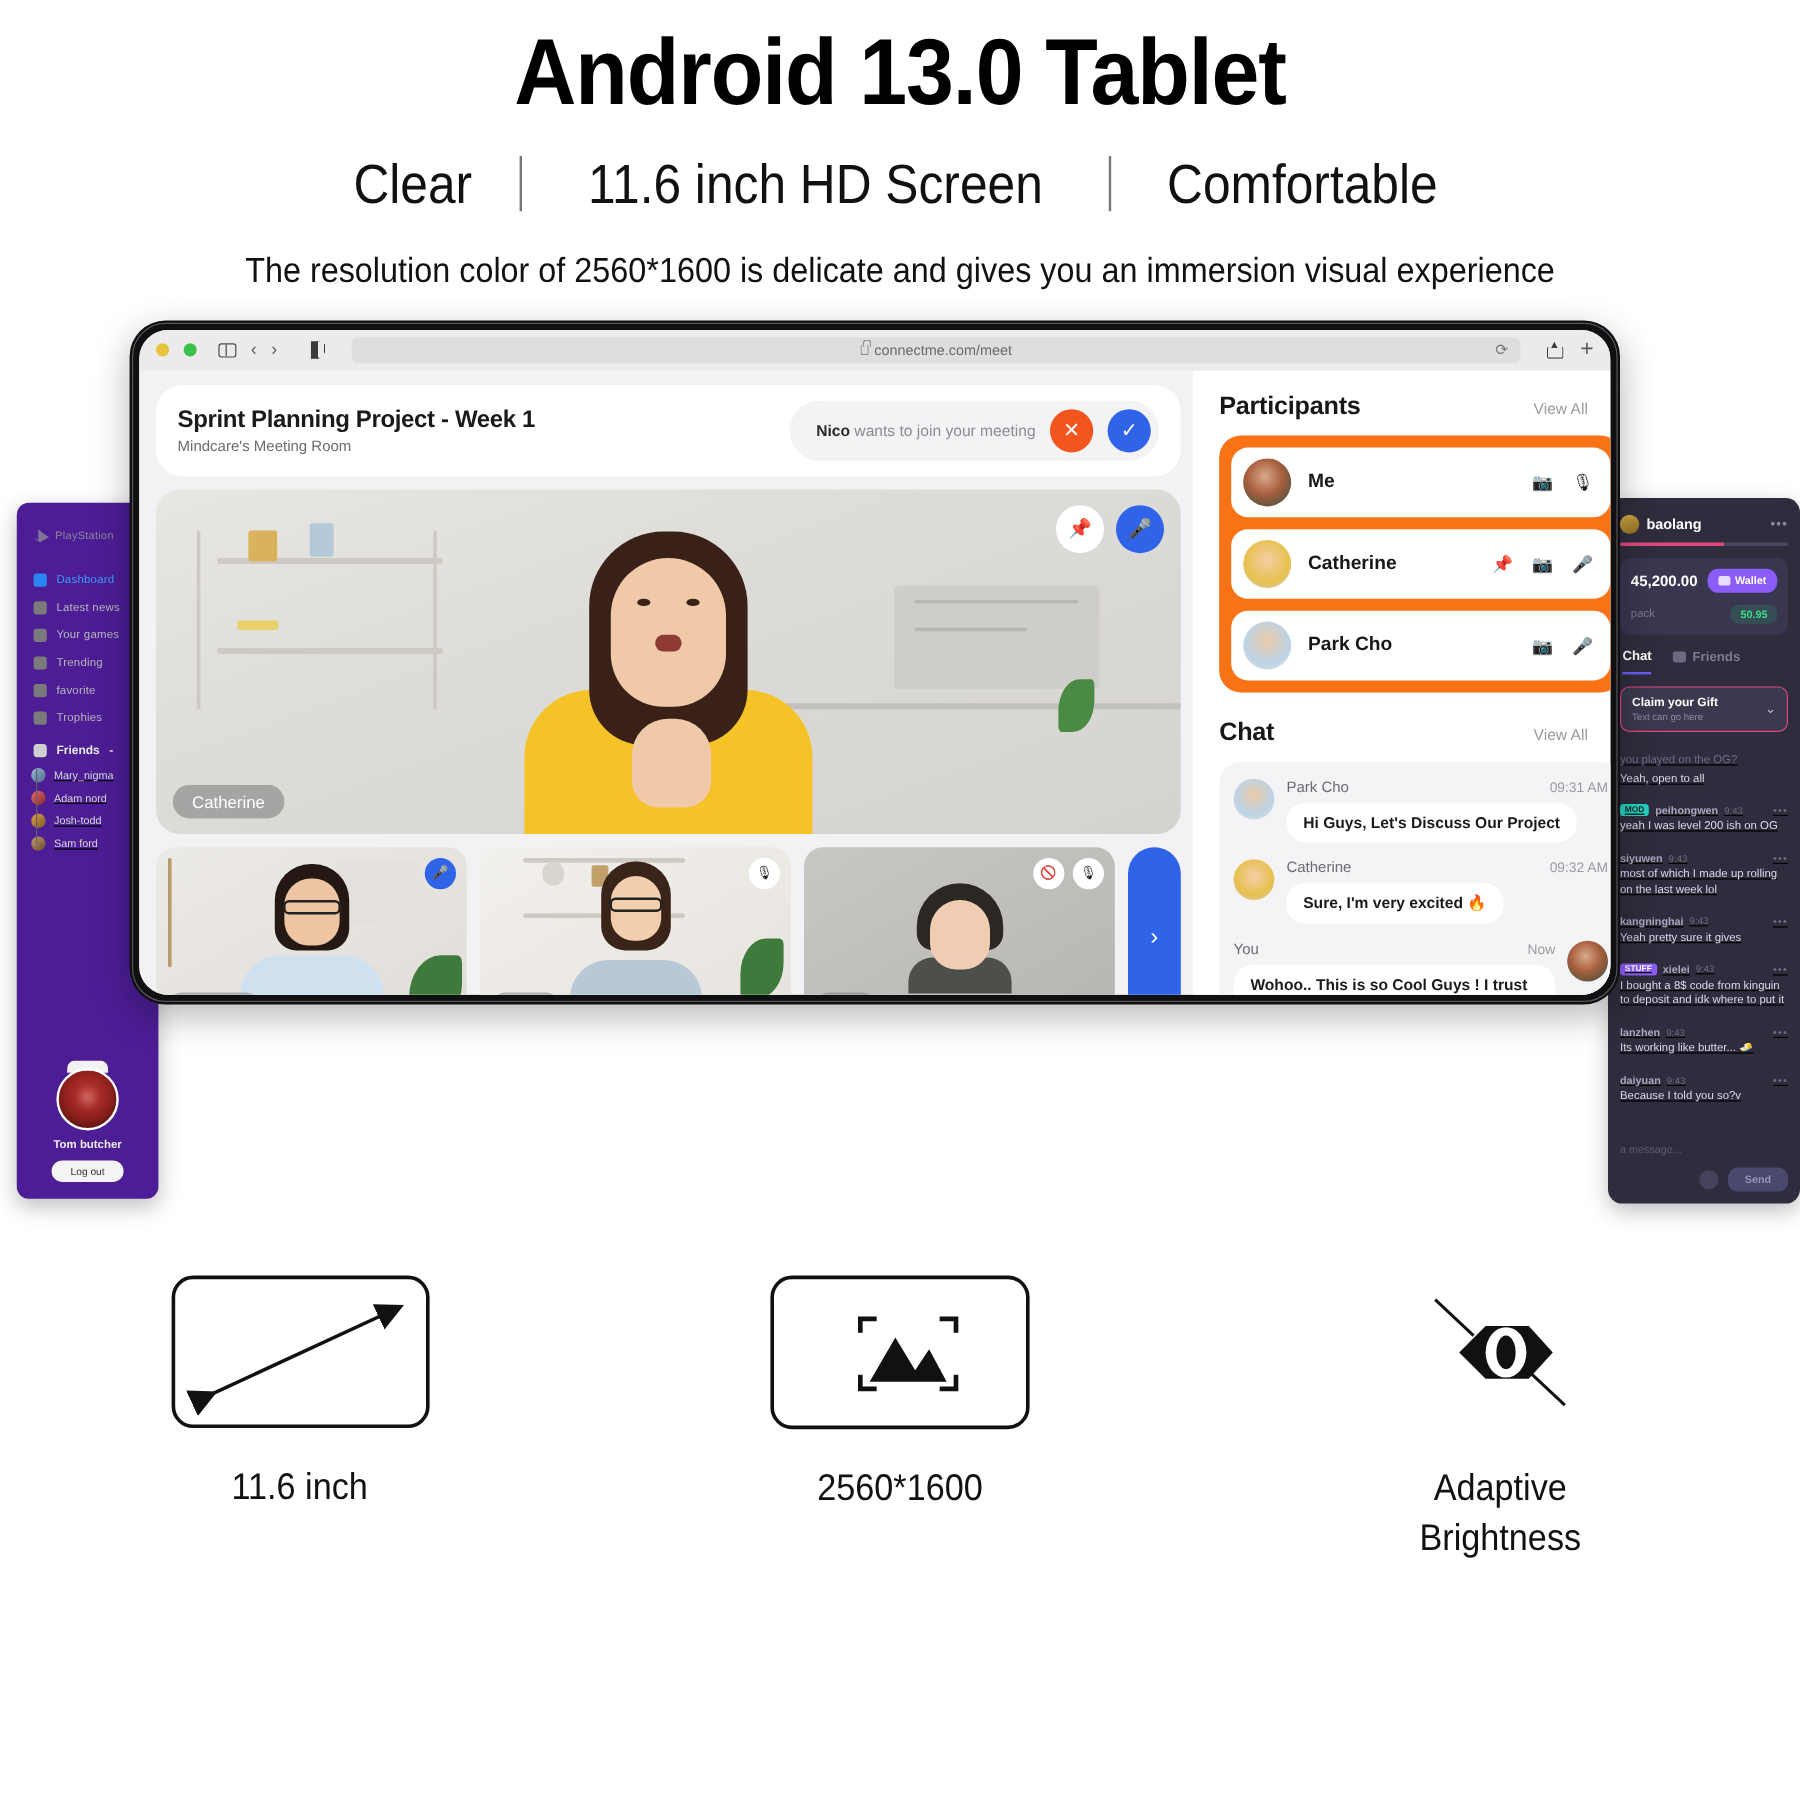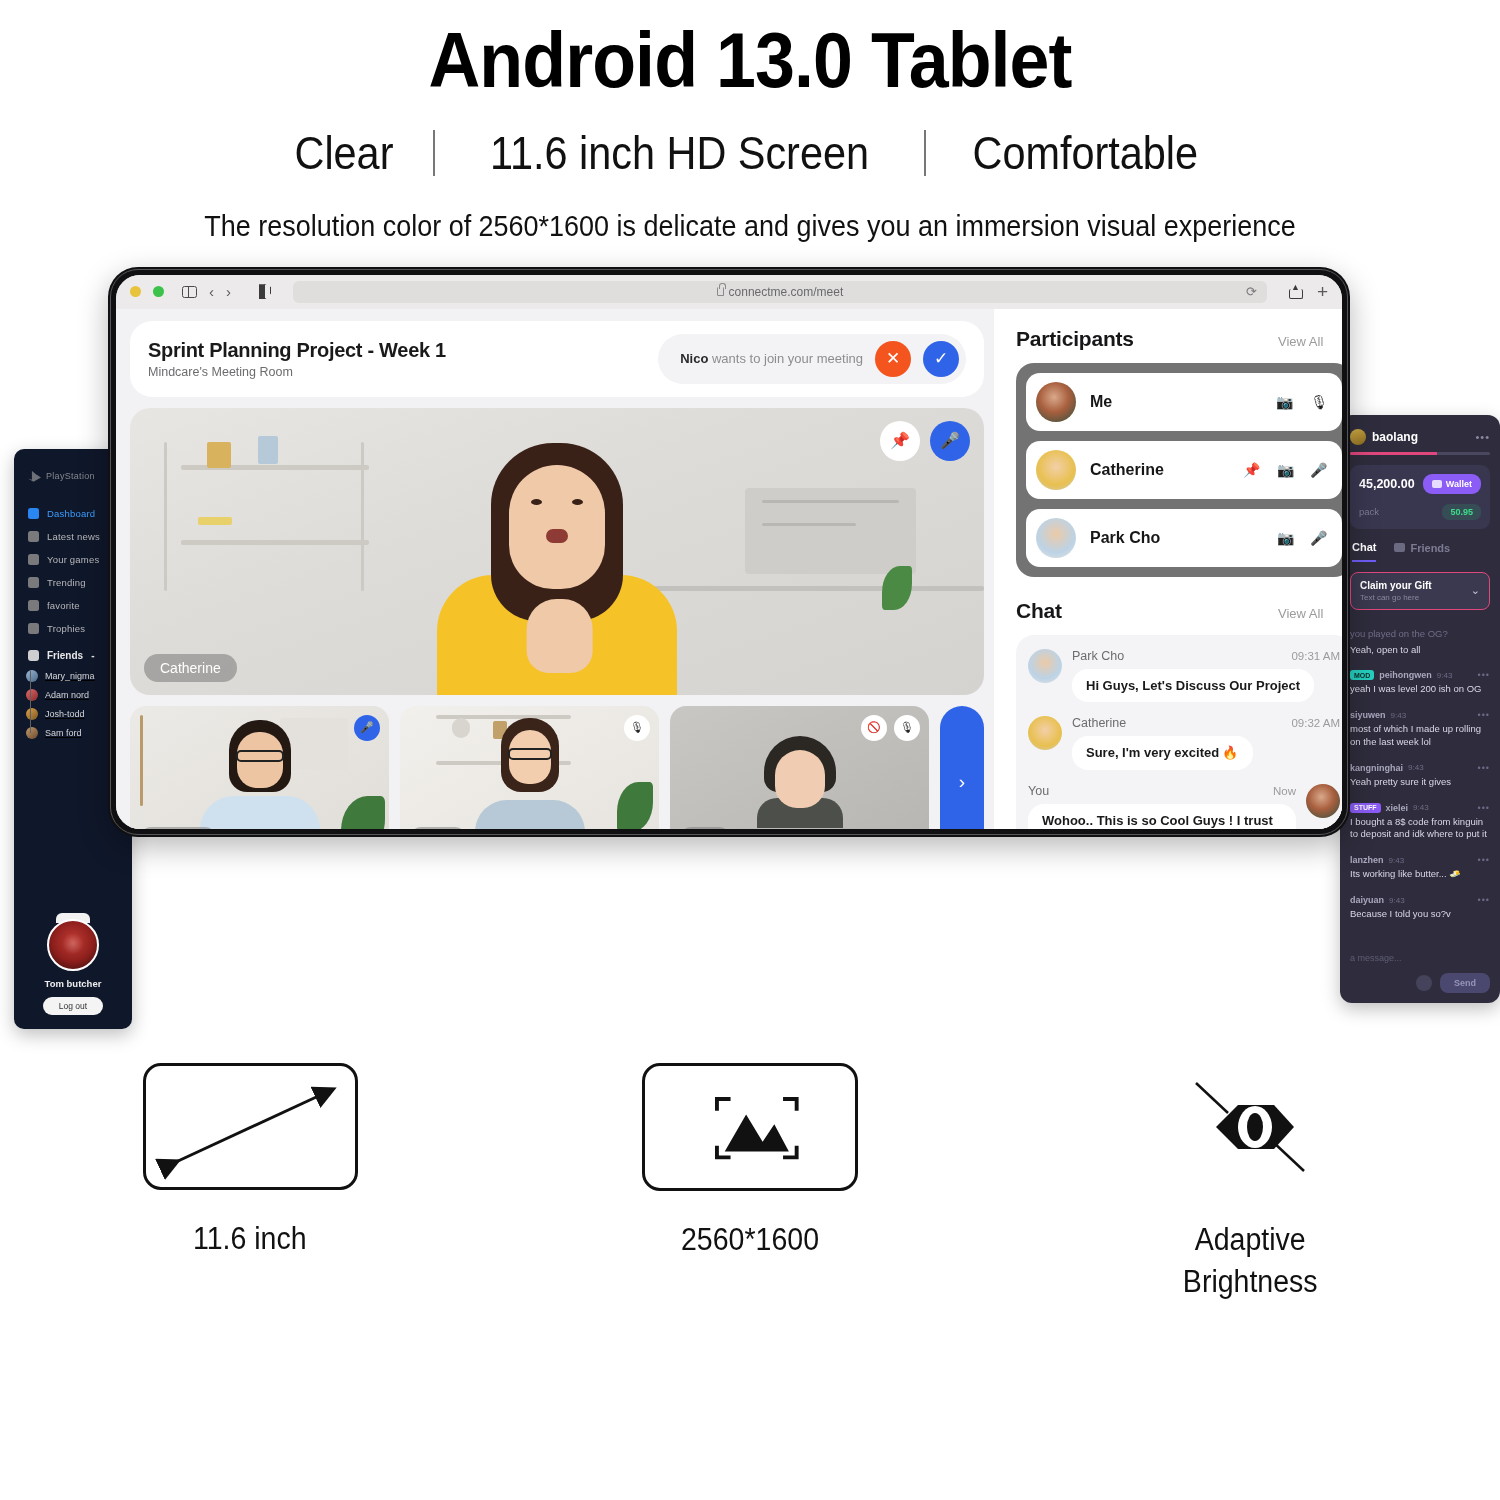--- a/index.html
+++ b/index.html
@@ -31,24 +31,23 @@
 
   
   .scene {
     position: relative; width: 1500px; height: 760px; margin-top: 24px;
   }
 
   
   .side-panel-left {
     position: absolute; left: 14px; top: 152px;
     width: 118px; height: 580px;
-    background: #0f172a; border-radius: 10px;
+    background: #4c1d95; border-radius: 10px;
     overflow: hidden; box-shadow: 0 6px 18px rgba(0,0,0,.25);
     z-index: 1;
-    margin-top: 30px;
   }
   .ps-brand {
     display: flex; align-items: center; gap: 5px;
     padding: 22px 0 0 14px; color: #9a9a9c;
     font-size: 9px; letter-spacing: .3px; opacity: .85;
   }
   .ps-logo { width: 13px; height: 11px; background: #9a9a9c;
     clip-path: polygon(0 70%, 42% 100%, 100% 62%, 58% 30%, 30% 0, 30% 82%);
     opacity:.8;}
   .ps-nav { margin-top: 20px; }
@@ -127,21 +126,21 @@
   .bl-tab { color:#7d7b94; font-size:11px; font-weight:700; display:flex;
     align-items:center; gap:5px; padding-bottom:7px;}
   .bl-tab.active { color:#fff; border-bottom: 2px solid #6d5df6; }
   .bl-tico{width:11px;height:9px;background:#6c6a82;border-radius:2px;}
   .bl-gift { margin: 10px 10px 0; border:1px solid #e0487d; border-radius:8px;
     padding:7px 9px; display:flex; align-items:center; background:#3b394f;}
   .bl-gift-t { color:#fff; font-size:10px; font-weight:700;}
   .bl-gift-s { color:#8b89a0; font-size:8px; margin-top:2px;}
   .bl-chev { margin-left:auto; color:#c7c5da; font-size:11px;}
   .bl-msgs { margin-top: 8px; }
-  .bl-msg { padding: 7px 10px; }
+  .bl-msg { padding: 7px 10px; text-decoration: underline; }
   .bl-mhead { display:flex; align-items:center; gap:5px; }
   .bl-badge { font-size:7px; font-weight:700; color:#0e2b26;
     padding:1.5px 4px; border-radius:3px; }
   .bl-user { color:#a9a7bd; font-size:9px; font-weight:700;}
   .bl-time { color:#6d6b84; font-size:8px; }
   .bl-mdots { margin-left:auto; color:#6d6b84; font-size:9px; letter-spacing:1px;}
   .bl-text { color:#dad8e8; font-size:9.5px; line-height:1.35; margin-top:3px;}
   .bl-input { position:absolute; left:10px; right:10px; bottom: 10px; }
   .bl-ph { color:#5e5c74; font-size:9px; padding: 8px 0 10px;}
   .bl-btns { display:flex; align-items:center; justify-content:flex-end; gap:8px;}
@@ -285,21 +284,21 @@
   .p3h{position:absolute;left:50%;top:0;transform:translateX(-50%);width:72px;height:56px;background:#2b2723;border-radius:36px 36px 14px 14px;}
   .p3f{position:absolute;left:50%;top:14px;transform:translateX(-50%);width:50px;height:58px;background:#f0cdb2;border-radius:25px 25px 22px 22px;}
   .p3b{position:absolute;left:50%;bottom:0;transform:translateX(-50%);width:86px;height:30px;background:#4c4f4a;border-radius:20px 20px 0 0;}
   .leaf{position:absolute;background:#3f7a3c;border-radius:60% 10% 60% 10%;}
 
   
   .sec-head { display:flex; align-items:baseline; padding-right: 0;}
   .sec-title { font-size: 21px; font-weight: 700; color:#17171a; letter-spacing:-.2px;}
   .sec-link { margin-left:auto; font-size:13px; color:#9b9b9f; white-space:nowrap;
     overflow:hidden; width:64px;}
-  .plist { background:#737373; border-radius:18px; padding:10px; margin-top:12px;
+  .plist { background:#f97316; border-radius:18px; padding:10px; margin-top:12px;
     margin-right:-10px; }
   .prow { background:#fff; border-radius:14px; height:58px; display:flex;
     align-items:center; padding: 0 14px 0 10px; margin-bottom:10px;}
   .prow:last-child{margin-bottom:0;}
   .pav { width:40px;height:40px;border-radius:50%;flex:none;margin-right:14px;}
   .pav.me{background:radial-gradient(circle at 45% 38%,#d9a98b 0%,#a85f3e 45%,#2e4f3f 100%);}
   .pav.cat{background:radial-gradient(circle at 50% 42%,#f3cfa8 0%,#e8c04f 60%,#cfcdc9 100%);}
   .pav.park{background:radial-gradient(circle at 50% 40%,#eccaa8 0%,#bcd3e6 60%,#e6e4df 100%);}
   .pname{font-size:16px;font-weight:700;color:#17171a;}
   .picons{margin-left:auto;display:flex;align-items:center;gap:16px;color:#1c1c1e;font-size:14px;}

